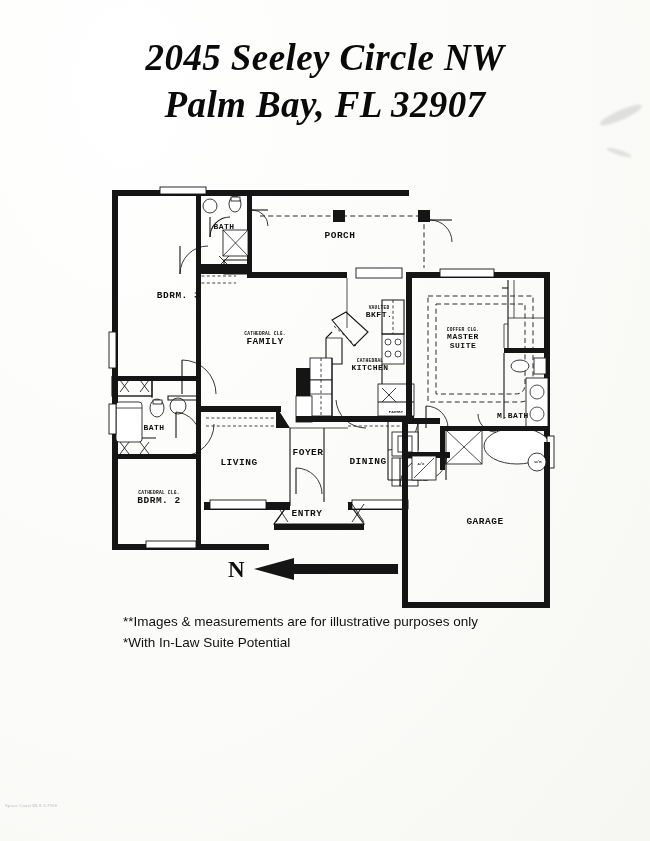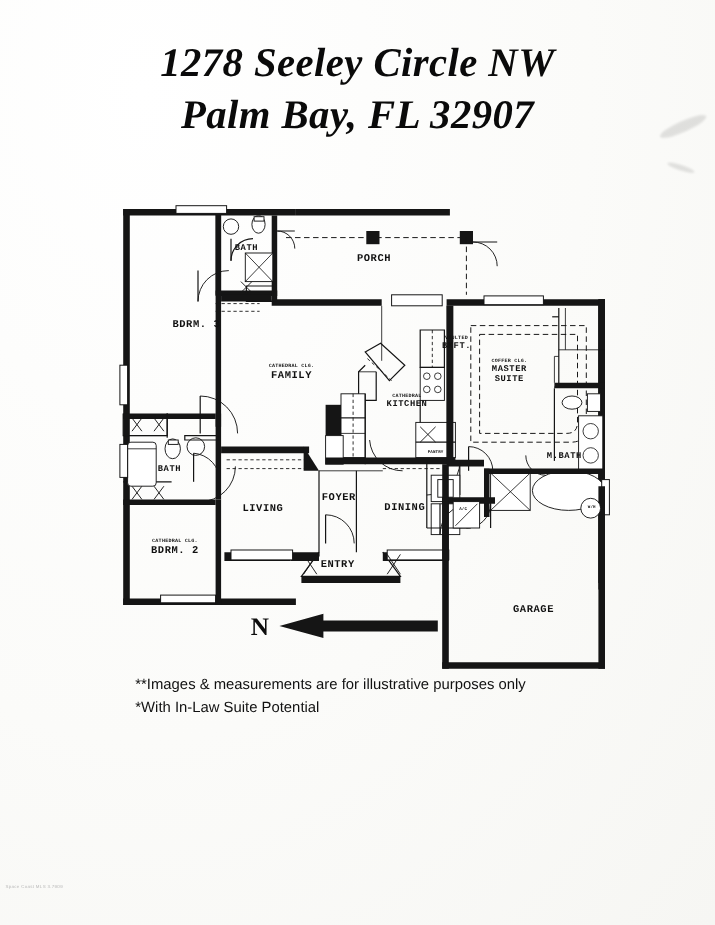--- a/index.html
+++ b/index.html
@@ -78,21 +78,21 @@
   }
 </style>
 </head>
 <body>
 
 <div class="paper"></div>
 <div class="smudge" style="left:598px;top:110px;width:46px;height:10px;transform:rotate(-24deg);"></div>
 <div class="smudge" style="left:606px;top:150px;width:26px;height:5px;transform:rotate(18deg);"></div>
 
 <div class="title">
-  <span>1278 Seeley Circle NW</span>
+  <span>2045 Seeley Circle NW</span>
   <span class="l2">Palm Bay, FL 32907</span>
 </div>
 
 <div id="plan">
 <svg width="480" height="432" viewBox="0 0 480 432" xmlns="http://www.w3.org/2000/svg">
   <defs>
     <style>
       .w  { fill:#151515; }                       /* thick wall fill */
       .ln { stroke:#151515; stroke-width:1.1; fill:none; }
       .lnT{ stroke:#151515; stroke-width:0.75; fill:none; }
@@ -329,21 +329,21 @@
       <div class="two" style="position: static; transform: none;">
         <div>PORCH</div>
       </div>
     </div>
     <div class="lbl big" style="left: 265px; top: 339px;">
       <div class="lbl sm" style="position: static; transform: none;">CATHEDRAL CLG.</div>
       <div class="two" style="position: static; transform: none;">
         <div>FAMILY</div>
       </div>
     </div>
-    <div class="lbl med" style="left: 379px; top: 312px; margin-left: 36px;">
+    <div class="lbl med" style="left: 379px; top: 312px;">
       <div class="lbl sm" style="position: static; transform: none;">VAULTED</div>
       <div class="two" style="position: static; transform: none;">
         <div>BKFT.</div>
       </div>
     </div>
     <div class="lbl med" style="left: 370px; top: 365px;">
       <div class="lbl sm" style="position: static; transform: none;">CATHEDRAL</div>
       <div class="two" style="position: static; transform: none;">
         <div>KITCHEN</div>
       </div>
@@ -389,21 +389,21 @@
     <div class="lbl big" style="left: 368px; top: 461px;">
       <div class="two" style="position: static; transform: none;">
         <div>DINING</div>
       </div>
     </div>
     <div class="lbl big" style="left: 307px; top: 513px;">
       <div class="two" style="position: static; transform: none;">
         <div>ENTRY</div>
       </div>
     </div>
-    <div class="lbl big" style="left: 485px; top: 521px; margin-top: 33px;">
+    <div class="lbl big" style="left: 485px; top: 521px;">
       <div class="two" style="position: static; transform: none;">
         <div>GARAGE</div>
       </div>
     </div>
   </div>
 <div id="marker-labels">
     <div class="lbl xs" style="left: 421px; top: 464px;">A/C</div>
     <div class="lbl xs" style="left: 538px; top: 462px;">W/H</div>
   </div>
 

